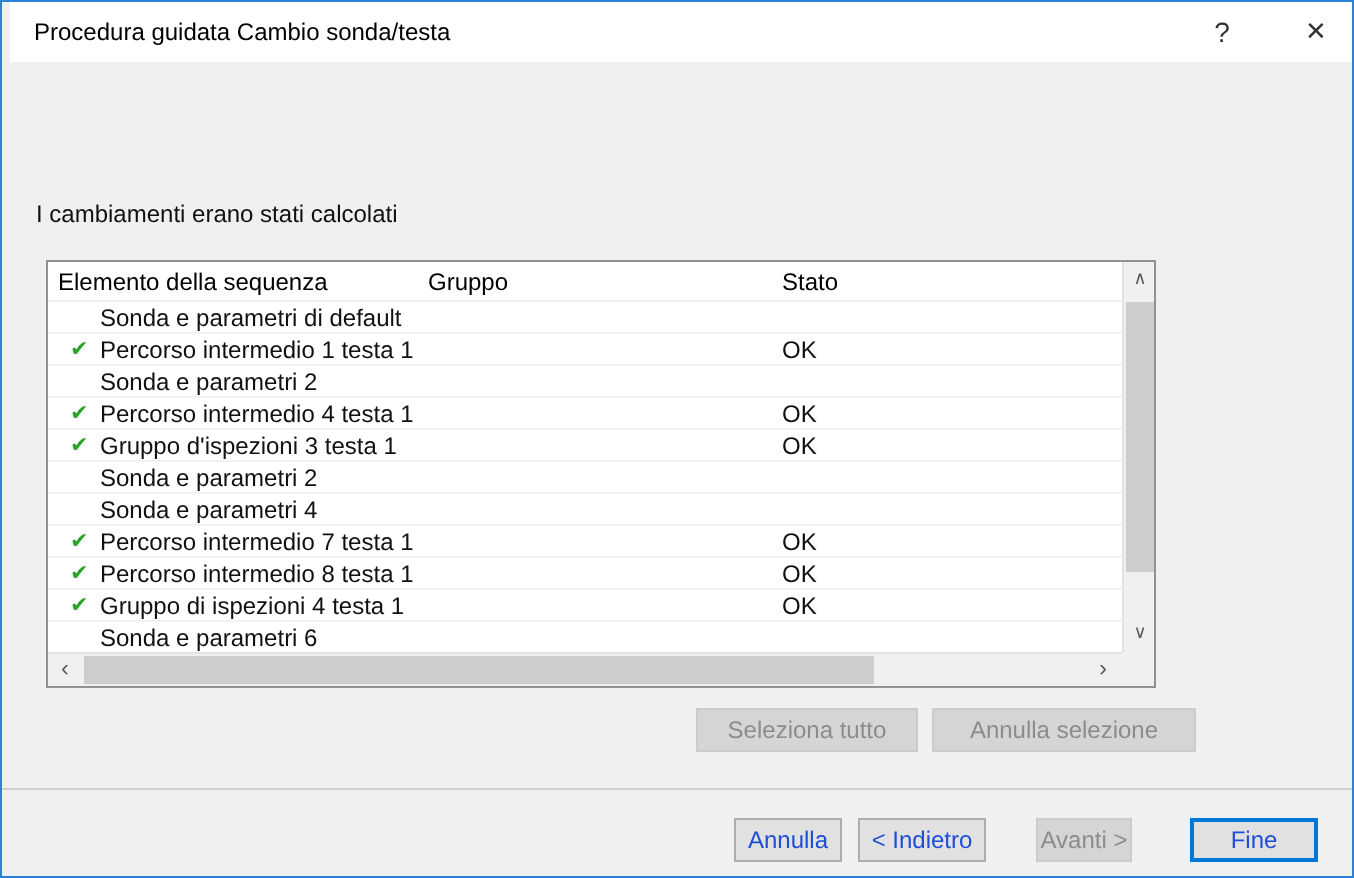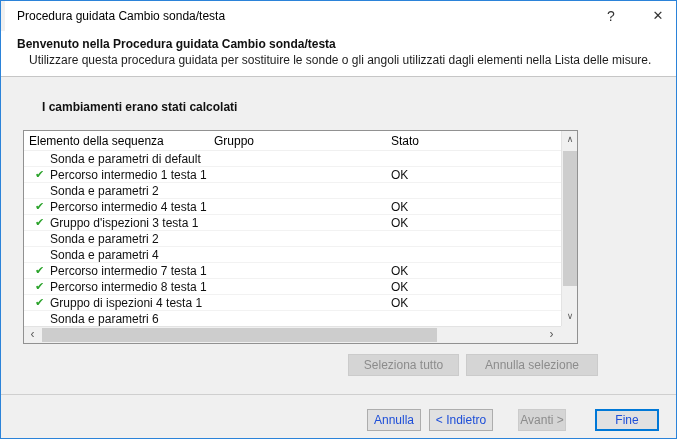--- a/index.html
+++ b/index.html
@@ -16,21 +16,21 @@
   .titlebar-title { position:absolute; left:12px; top:8px; font-size:12px; color:#000; white-space:nowrap; }
   .tb-btn { position:absolute; top:0; width:30px; height:30px; text-align:center; line-height:30px; color:#333; cursor:default; }
   .tb-help { right:54px; font-size:14px; }
   .tb-close { right:7px; font-size:13px; }
 
   
   .banner { position:absolute; left:0; top:30px; width:675px; height:46px; background:#ffffff; border-bottom:1px solid #c6c6c6; }
   .banner-title { position:absolute; left:16px; top:6px; font-weight:bold; white-space:nowrap; }
   .banner-subtitle { position:absolute; left:28px; top:22px; white-space:nowrap; color:#1c1c1c; }
 
-  .section-label { position:absolute; left:17px; top:99px; font-weight:bold;margin-left:24px; }
+  .section-label { position:absolute; left:17px; top:99px; font-weight:normal; }
 
   
   .table { position:absolute; left:22px; top:129px; width:555px; height:214px; background:#ffffff; border:1px solid #919191; }
   .col-line { position:absolute; top:0; height:195px; width:1px; background:#e8e8e8; }
   .col-line.c1 { left:184px; }
   .col-line.c2 { left:360px; }
   .thead { position:absolute; left:0; top:0; width:537px; height:20px; background:#ffffff; border-bottom:1px solid #f0f0f0; }
   .th { position:absolute; top:3px; white-space:nowrap; color:#000; }
   .th.h1 { left:5px; } .th.h2 { left:190px; } .th.h3 { left:367px; }
   .rows { position:absolute; left:0; top:20px; width:537px; }
@@ -69,24 +69,20 @@
 <body>
 
 <div class="window">
 
   <div class="titlebar">
     <span class="titlebar-title">Procedura guidata Cambio sonda/testa</span>
     <span class="tb-btn tb-help">?</span>
     <span class="tb-btn tb-close">✕</span>
   </div>
 
-  <div class="banner">
-    <div class="banner-title">Benvenuto nella Procedura guidata Cambio sonda/testa</div>
-    <div class="banner-subtitle">Utilizzare questa procedura guidata per sostituire le sonde o gli angoli utilizzati dagli elementi nella Lista delle misure.</div>
-  </div>
 
   <div class="section-label">I cambiamenti erano stati calcolati</div>
 
   <div class="table">
     <div class="col-line c1"></div>
     <div class="col-line c2"></div>
 
     <div class="thead">
       <span class="th h1">Elemento della sequenza</span>
       <span class="th h2">Gruppo</span>

